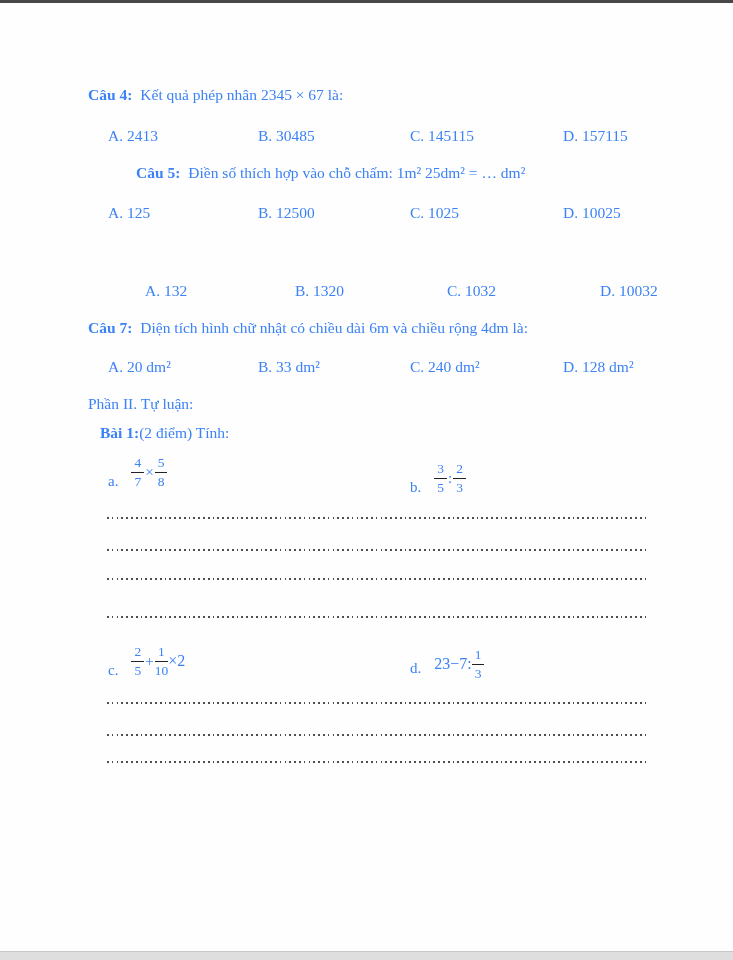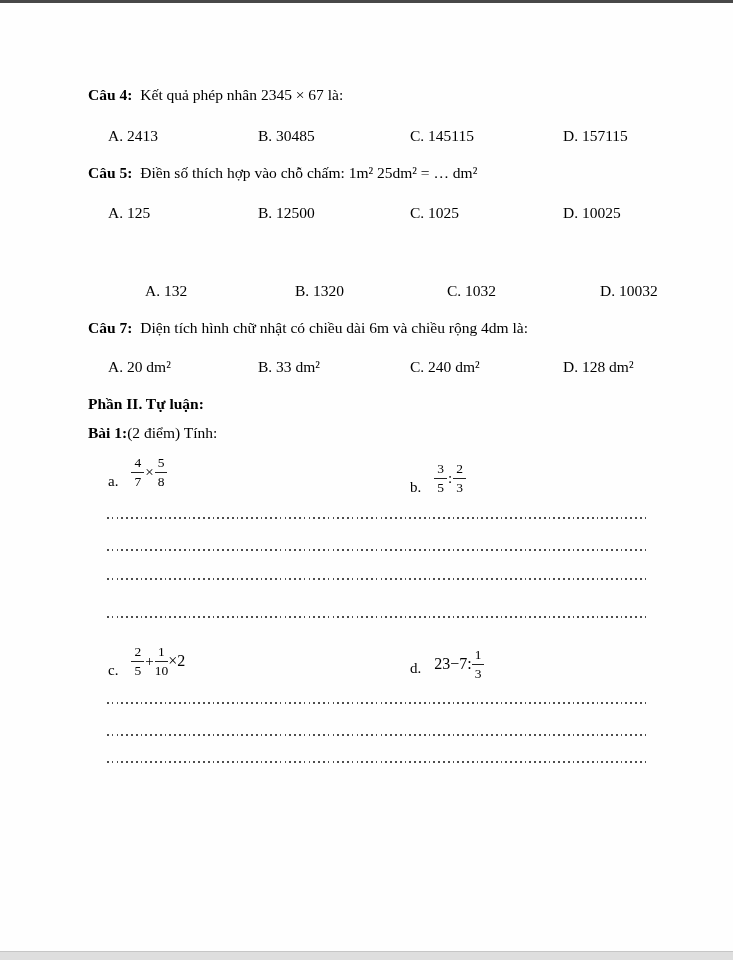--- a/index.html
+++ b/index.html
@@ -2,33 +2,33 @@
 <html><head>
 <meta charset="utf-8">
 <style>
   html,body{margin:0;padding:0;background:#e9e9e9;}
   .page{
     position:relative;
     width:733px;height:960px;
     background:#fefefe;
     overflow:hidden;
     font-family:"Liberation Serif","DejaVu Serif",serif;
-    color:#000000;
+    color:#3b82f6;
   }
   .topbar{position:absolute;top:0;left:0;width:733px;height:3px;background:#484848;}
   .bottombar{position:absolute;top:951px;left:0;width:733px;height:9px;background:#dedede;border-top:1px solid #c6c6c6;box-sizing:border-box;}
 
   .qheading{position:absolute;left:88px;font-size:15.5px;white-space:nowrap;}
   .qlabel{font-weight:bold;margin-right:8px;}
   .optrow{position:absolute;left:0;top:0;width:733px;height:22px;font-size:15.5px;}
   .opt{position:absolute;white-space:nowrap;}
   .opt.a{left:108px;} .opt.b{left:258px;} .opt.c{left:410px;} .opt.d{left:563px;}
 
-  .sectitle{position:absolute;left:88px;font-size:15.5px;font-weight:bold;white-space:nowrap;}
-  .exheading{position:absolute;left:88px;font-size:15.5px;white-space:nowrap;text-align:right;}
+  .sectitle{position:absolute;left:88px;font-size:15.5px;font-weight:normal;white-space:nowrap;}
+  .exheading{position:absolute;left:100px;font-size:15.5px;white-space:nowrap;text-align:right;}
   .exlabel{font-weight:bold;}
 
   .mathitem{position:absolute;white-space:nowrap;font-size:16px;}
   .itemlabel{display:inline-block;font-size:15px;vertical-align:middle;position:relative;top:9px;margin-right:13px;}
   .frac{display:inline-block;vertical-align:middle;text-align:center;font-size:13.5px;line-height:1.15;}
   .frac .num{display:block;padding:0 3px 1px;border-bottom:1.4px solid #222;}
   .frac .den{display:block;padding-top:1px;}
   .mop{display:inline-block;vertical-align:middle;font-size:15px;margin:0 1px;}
   .mtext{display:inline-block;vertical-align:middle;font-size:16px;}
 
@@ -47,21 +47,21 @@
   <div class="qheading" style="top:86px;">
     <span class="qlabel">Câu 4:</span><span>Kết quả phép nhân 2345 × 67 là:</span>
   </div>
   <div class="optrow" style="top:127px;">
     <span class="opt a">A. 2413</span>
     <span class="opt b">B. 30485</span>
     <span class="opt c">C. 145115</span>
     <span class="opt d">D. 157115</span>
   </div>
 
-  <div class="qheading" style="top:164px;">
+  <div class="qheading" style="top:164px;margin-left:48px;">
     <span class="qlabel">Câu 5:</span><span>Điền số thích hợp vào chỗ chấm: 1m² 25dm² = … dm²</span>
   </div>
   <div class="optrow" style="top:204px;">
     <span class="opt a">A. 125</span>
     <span class="opt b">B. 12500</span>
     <span class="opt c">C. 1025</span>
     <span class="opt d">D. 10025</span>
   </div>
 
   <div class="optrow" style="top:282px;margin-left:37px;">

